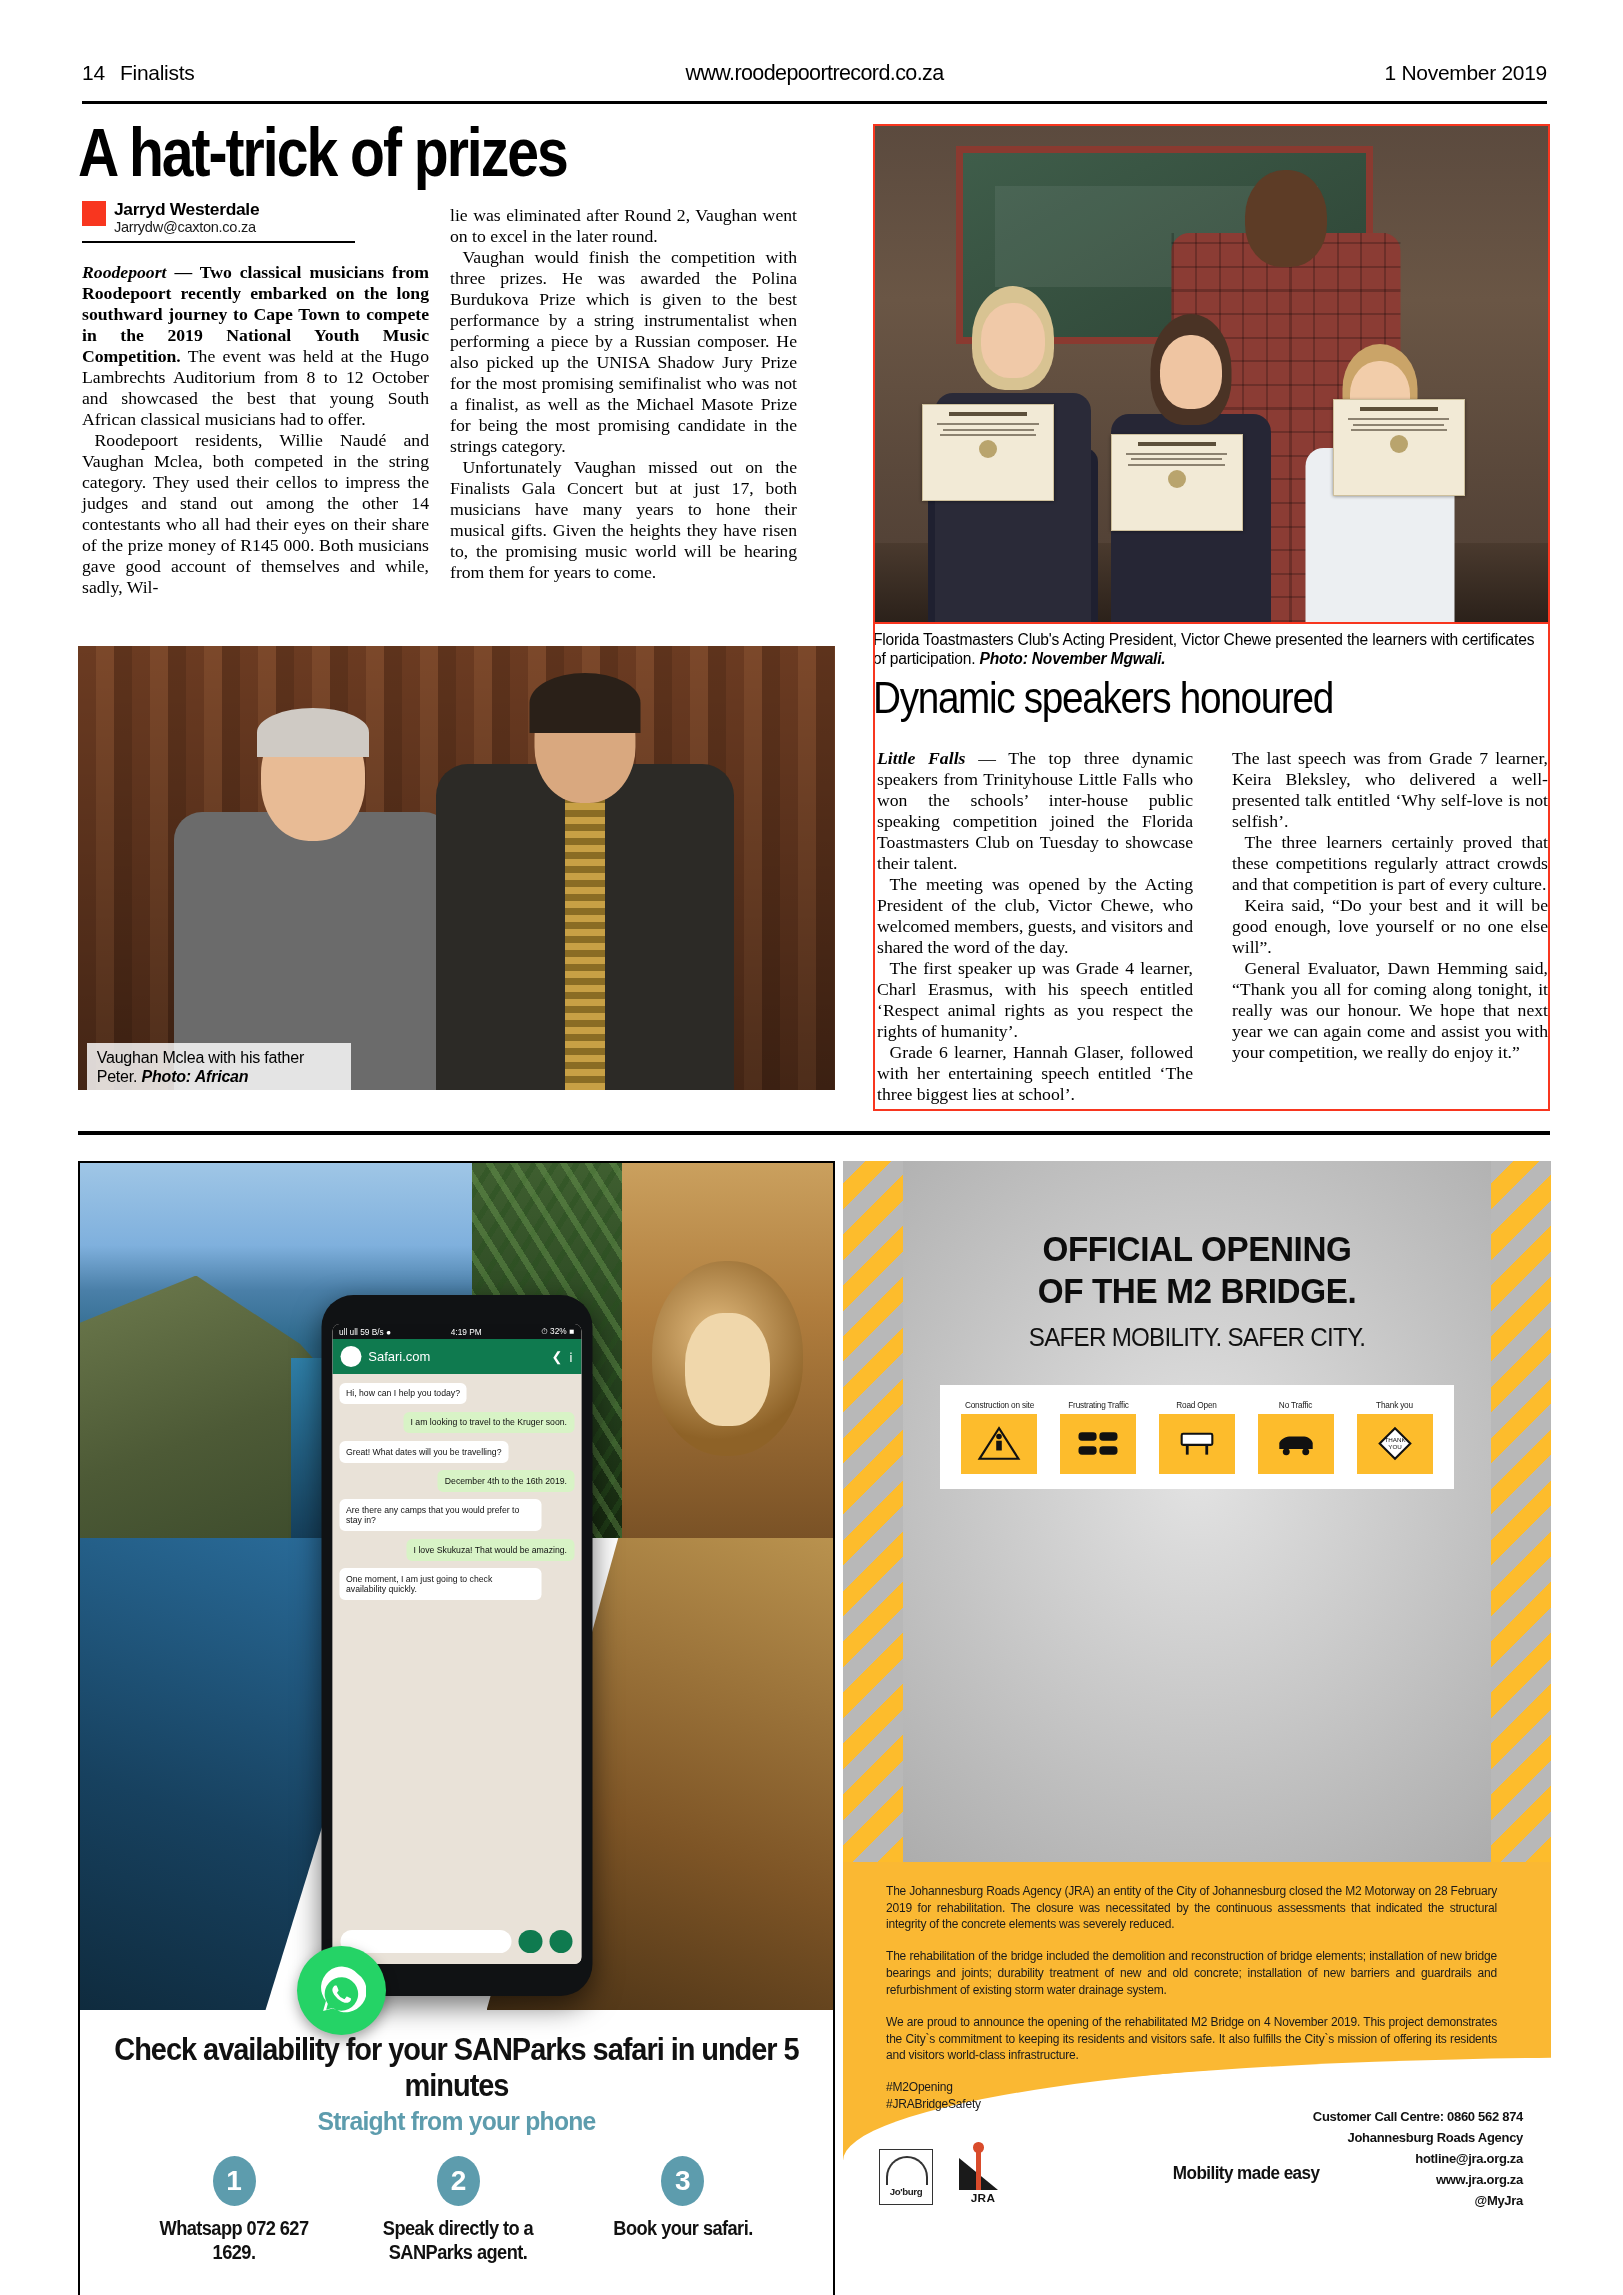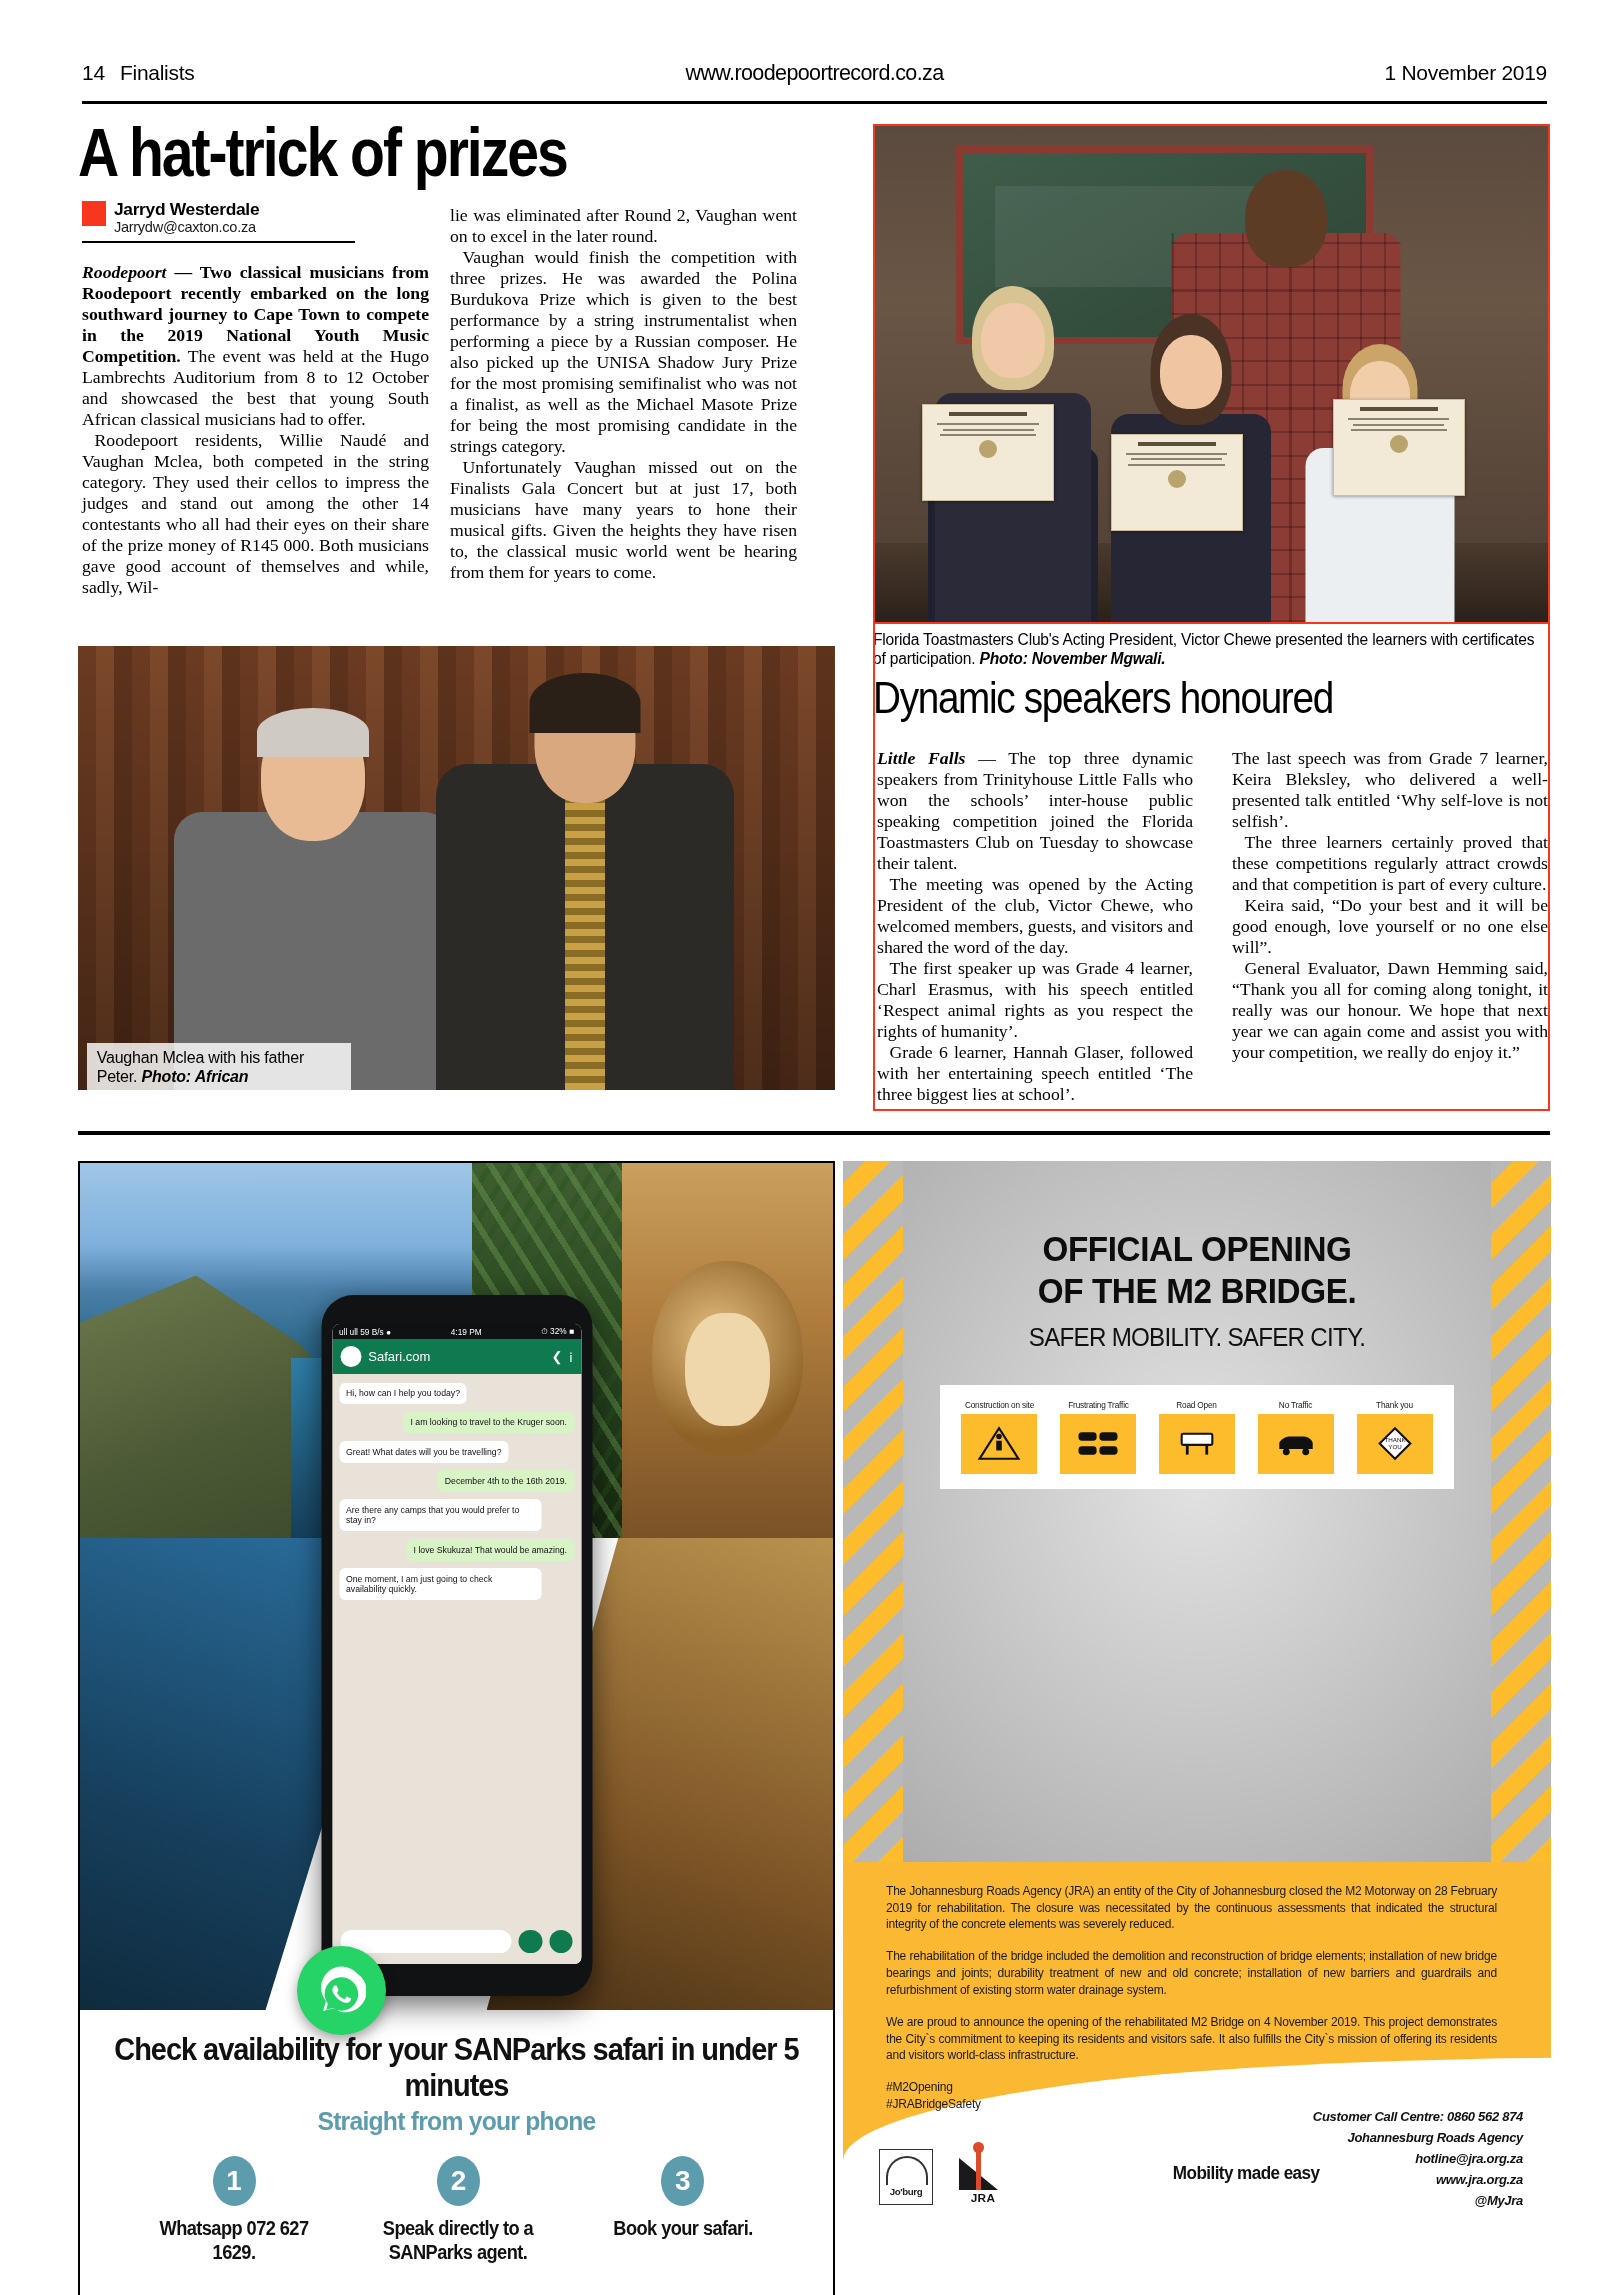--- a/index.html
+++ b/index.html
@@ -526,21 +526,21 @@
     text-align: justify;
   }
   .jra-body p{ margin-bottom: 15.3px; }
   .jra-body p.tags{ margin-bottom:0; text-align:left; }
   .jra-contact{
     position:absolute; right:28px; top:945px;
     text-align:right;
     font-family:"Liberation Sans",sans-serif;
     font-weight:bold;
     font-size:13px; line-height:21px;
-    letter-spacing:-0.3px; color:#111;font-style:italic;
+    letter-spacing:-0.3px; color:#111;
   }
   .jra-slogan{
     position:absolute; left:326px; top:1002px;
     font-family:"Liberation Sans",sans-serif;
     font-weight:bold;
     font-size:18px; letter-spacing:-0.6px; color:#111;
     transform: scaleX(0.95);
   }
   .jra-logos{
     position:absolute; left:36px; top:984px;
@@ -612,21 +612,21 @@
   </div>
 
   <div class="a1-col" id="a1c1">
     <p class="first"><span class="lead"><em>Roodepoort</em><span> — </span><span>Two classical musicians from Roodepoort recently embarked on the long southward journey to Cape Town to compete in the 2019 National Youth Music Competition.</span></span><span> The event was held at the Hugo Lambrechts Auditorium from 8 to 12 October and showcased the best that young South African classical musicians had to offer.</span></p>
     <p>Roodepoort residents, Willie Naudé and Vaughan Mclea, both competed in the string category. They used their cellos to impress the judges and stand out among the other 14 contestants who all had their eyes on their share of the prize money of R145 000. Both musicians gave good account of themselves and while, sadly, Wil-</p>
   </div>
 
   <div class="a1-col" id="a1c2">
     <p class="first">lie was eliminated after Round 2, Vaughan went on to excel in the later round.</p>
     <p>Vaughan would finish the competition with three prizes. He was awarded the Polina Burdukova Prize which is given to the best performance by a string instrumentalist when performing a piece by a Russian composer. He also picked up the UNISA Shadow Jury Prize for the most promising semifinalist who was not a finalist, as well as the Michael Masote Prize for being the most promising candidate in the strings category.</p>
-    <p>Unfortunately Vaughan missed out on the Finalists Gala Concert but at just 17, both musicians have many years to hone their musical gifts. Given the heights they have risen to, the classical music world went be hearing from them for years to come.</p>
+    <p>Unfortunately Vaughan missed out on the Finalists Gala Concert but at just 17, both musicians have many years to hone their musical gifts. Given the heights they have risen to, the promising music world will be hearing from them for years to come.</p>
   </div>
 
   <div class="photo1">
     <div class="p1-wall"></div>
     <div class="p1-board"></div>
     <div class="p1-floorband"></div>
 
     <div class="person" id="pD">
       <div class="torso"></div>
         <div class="shirtpat"></div>

